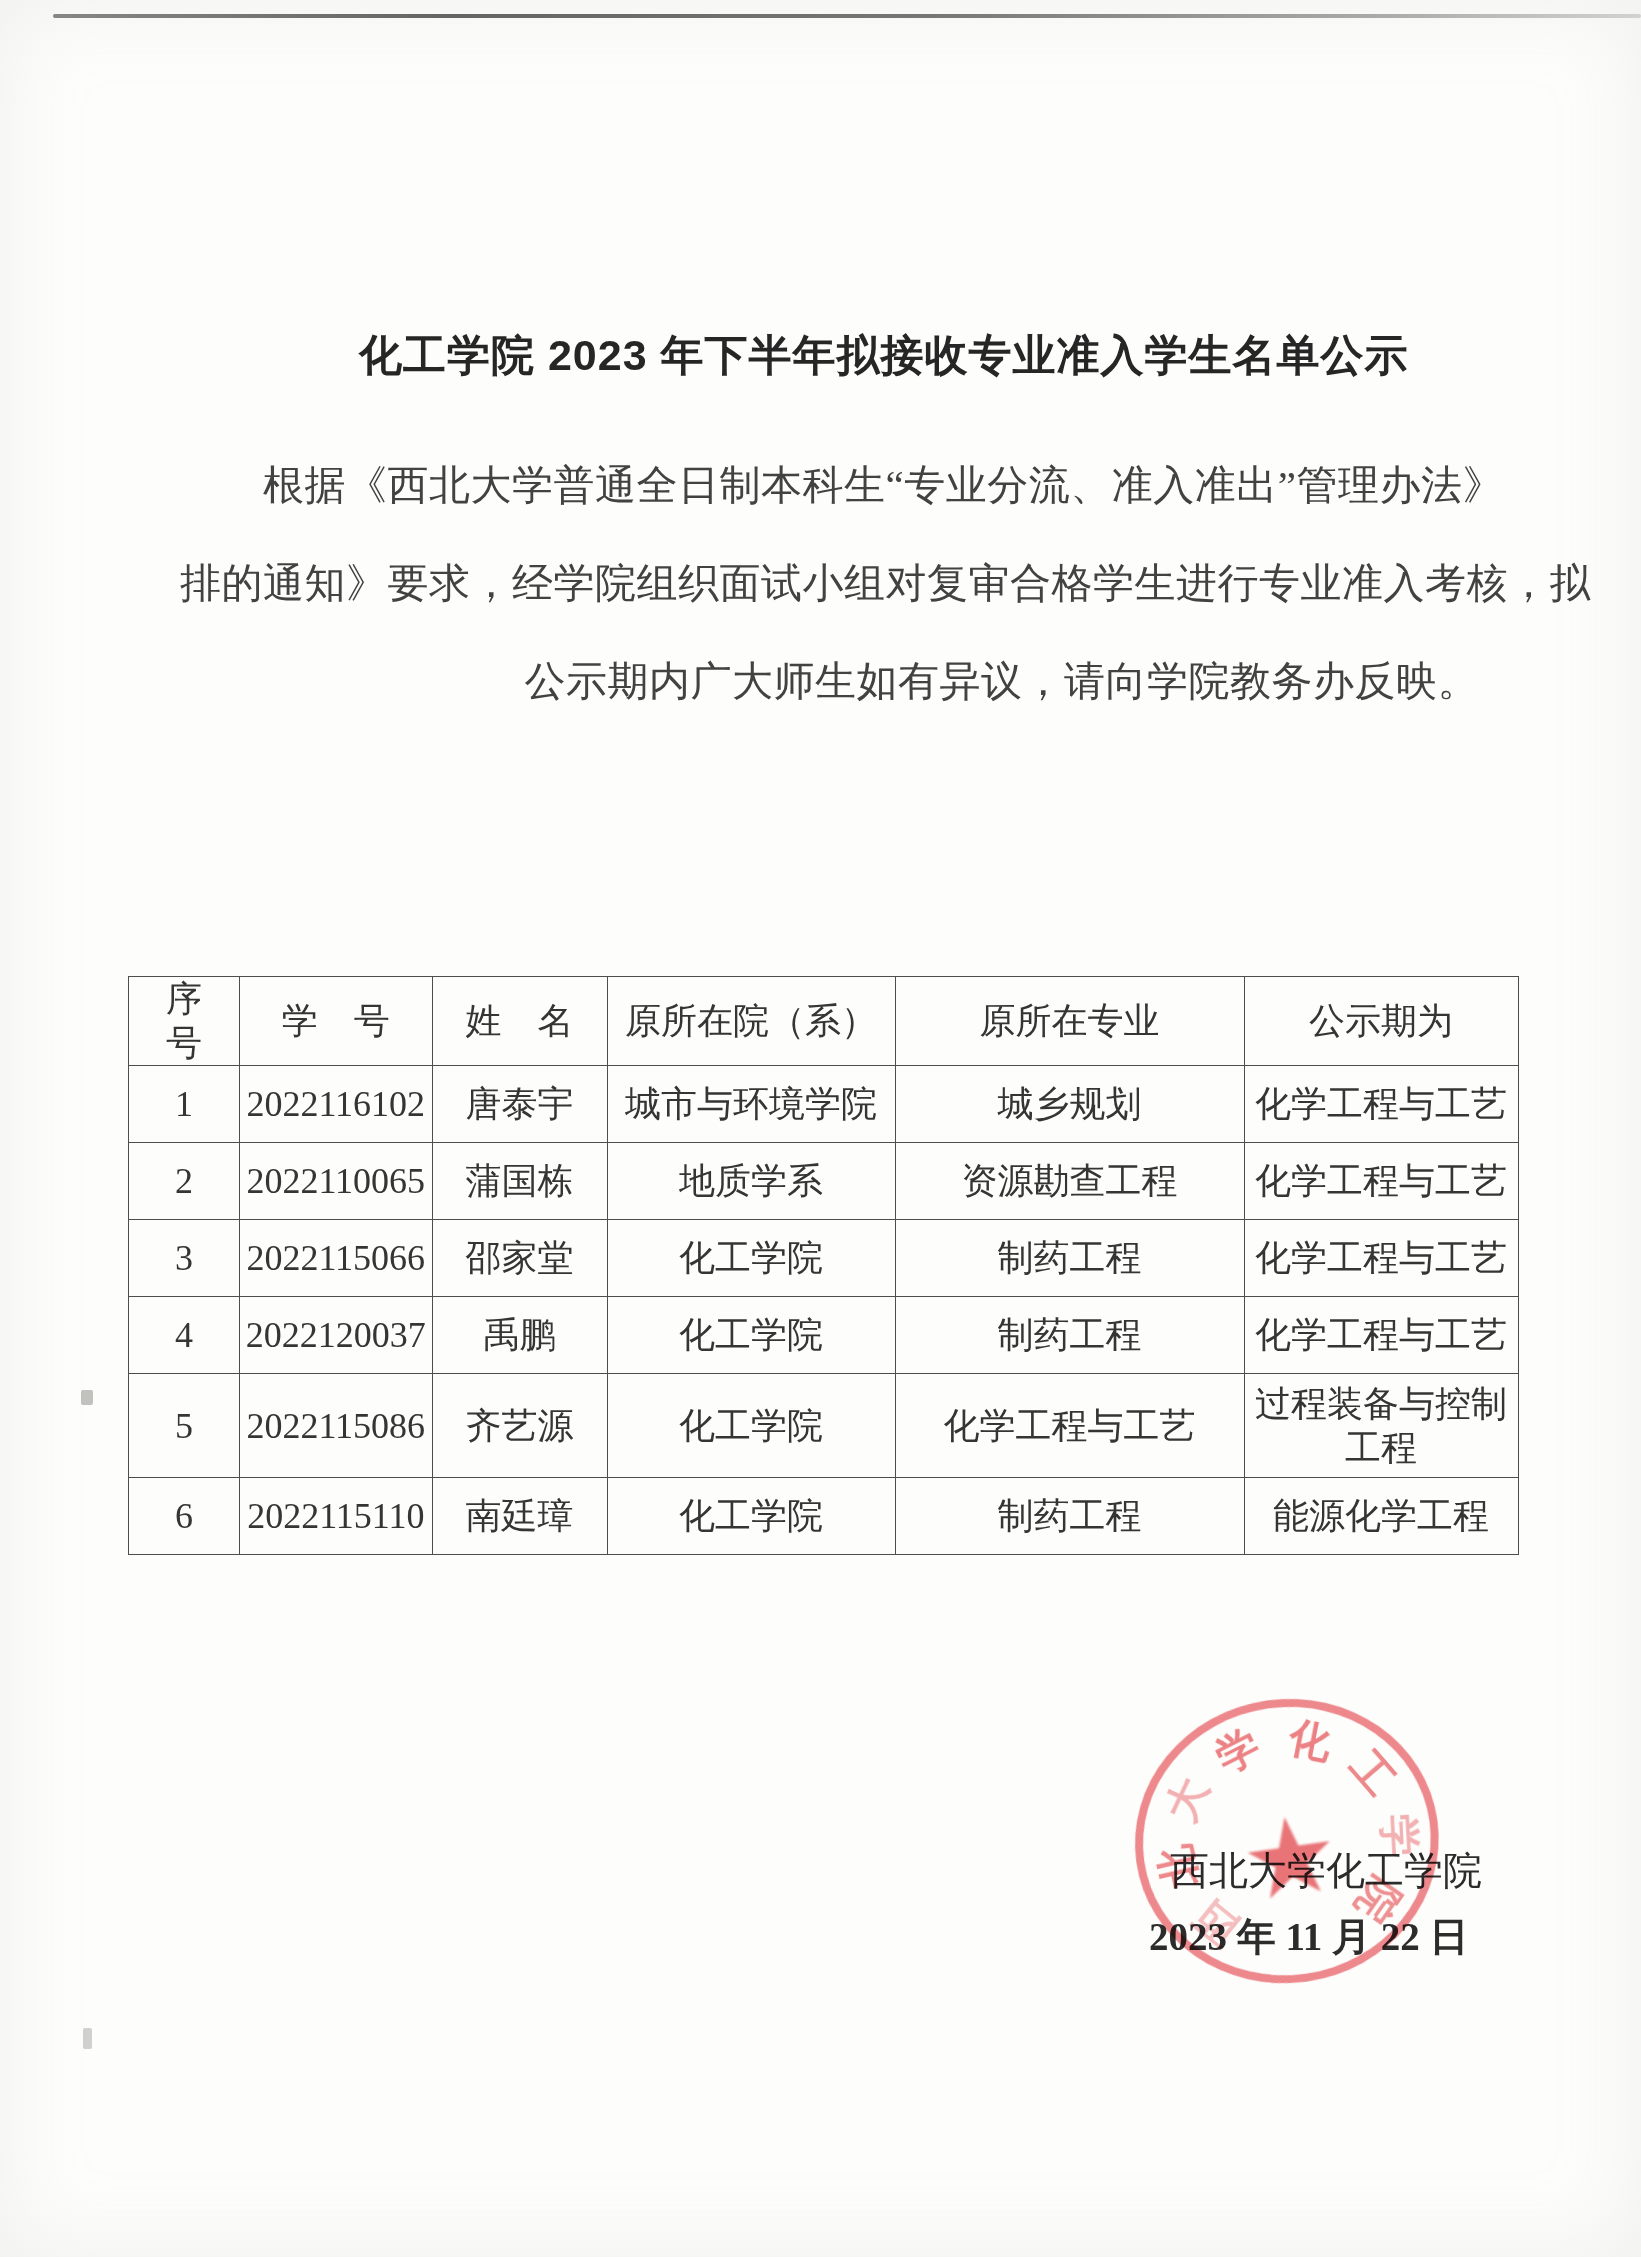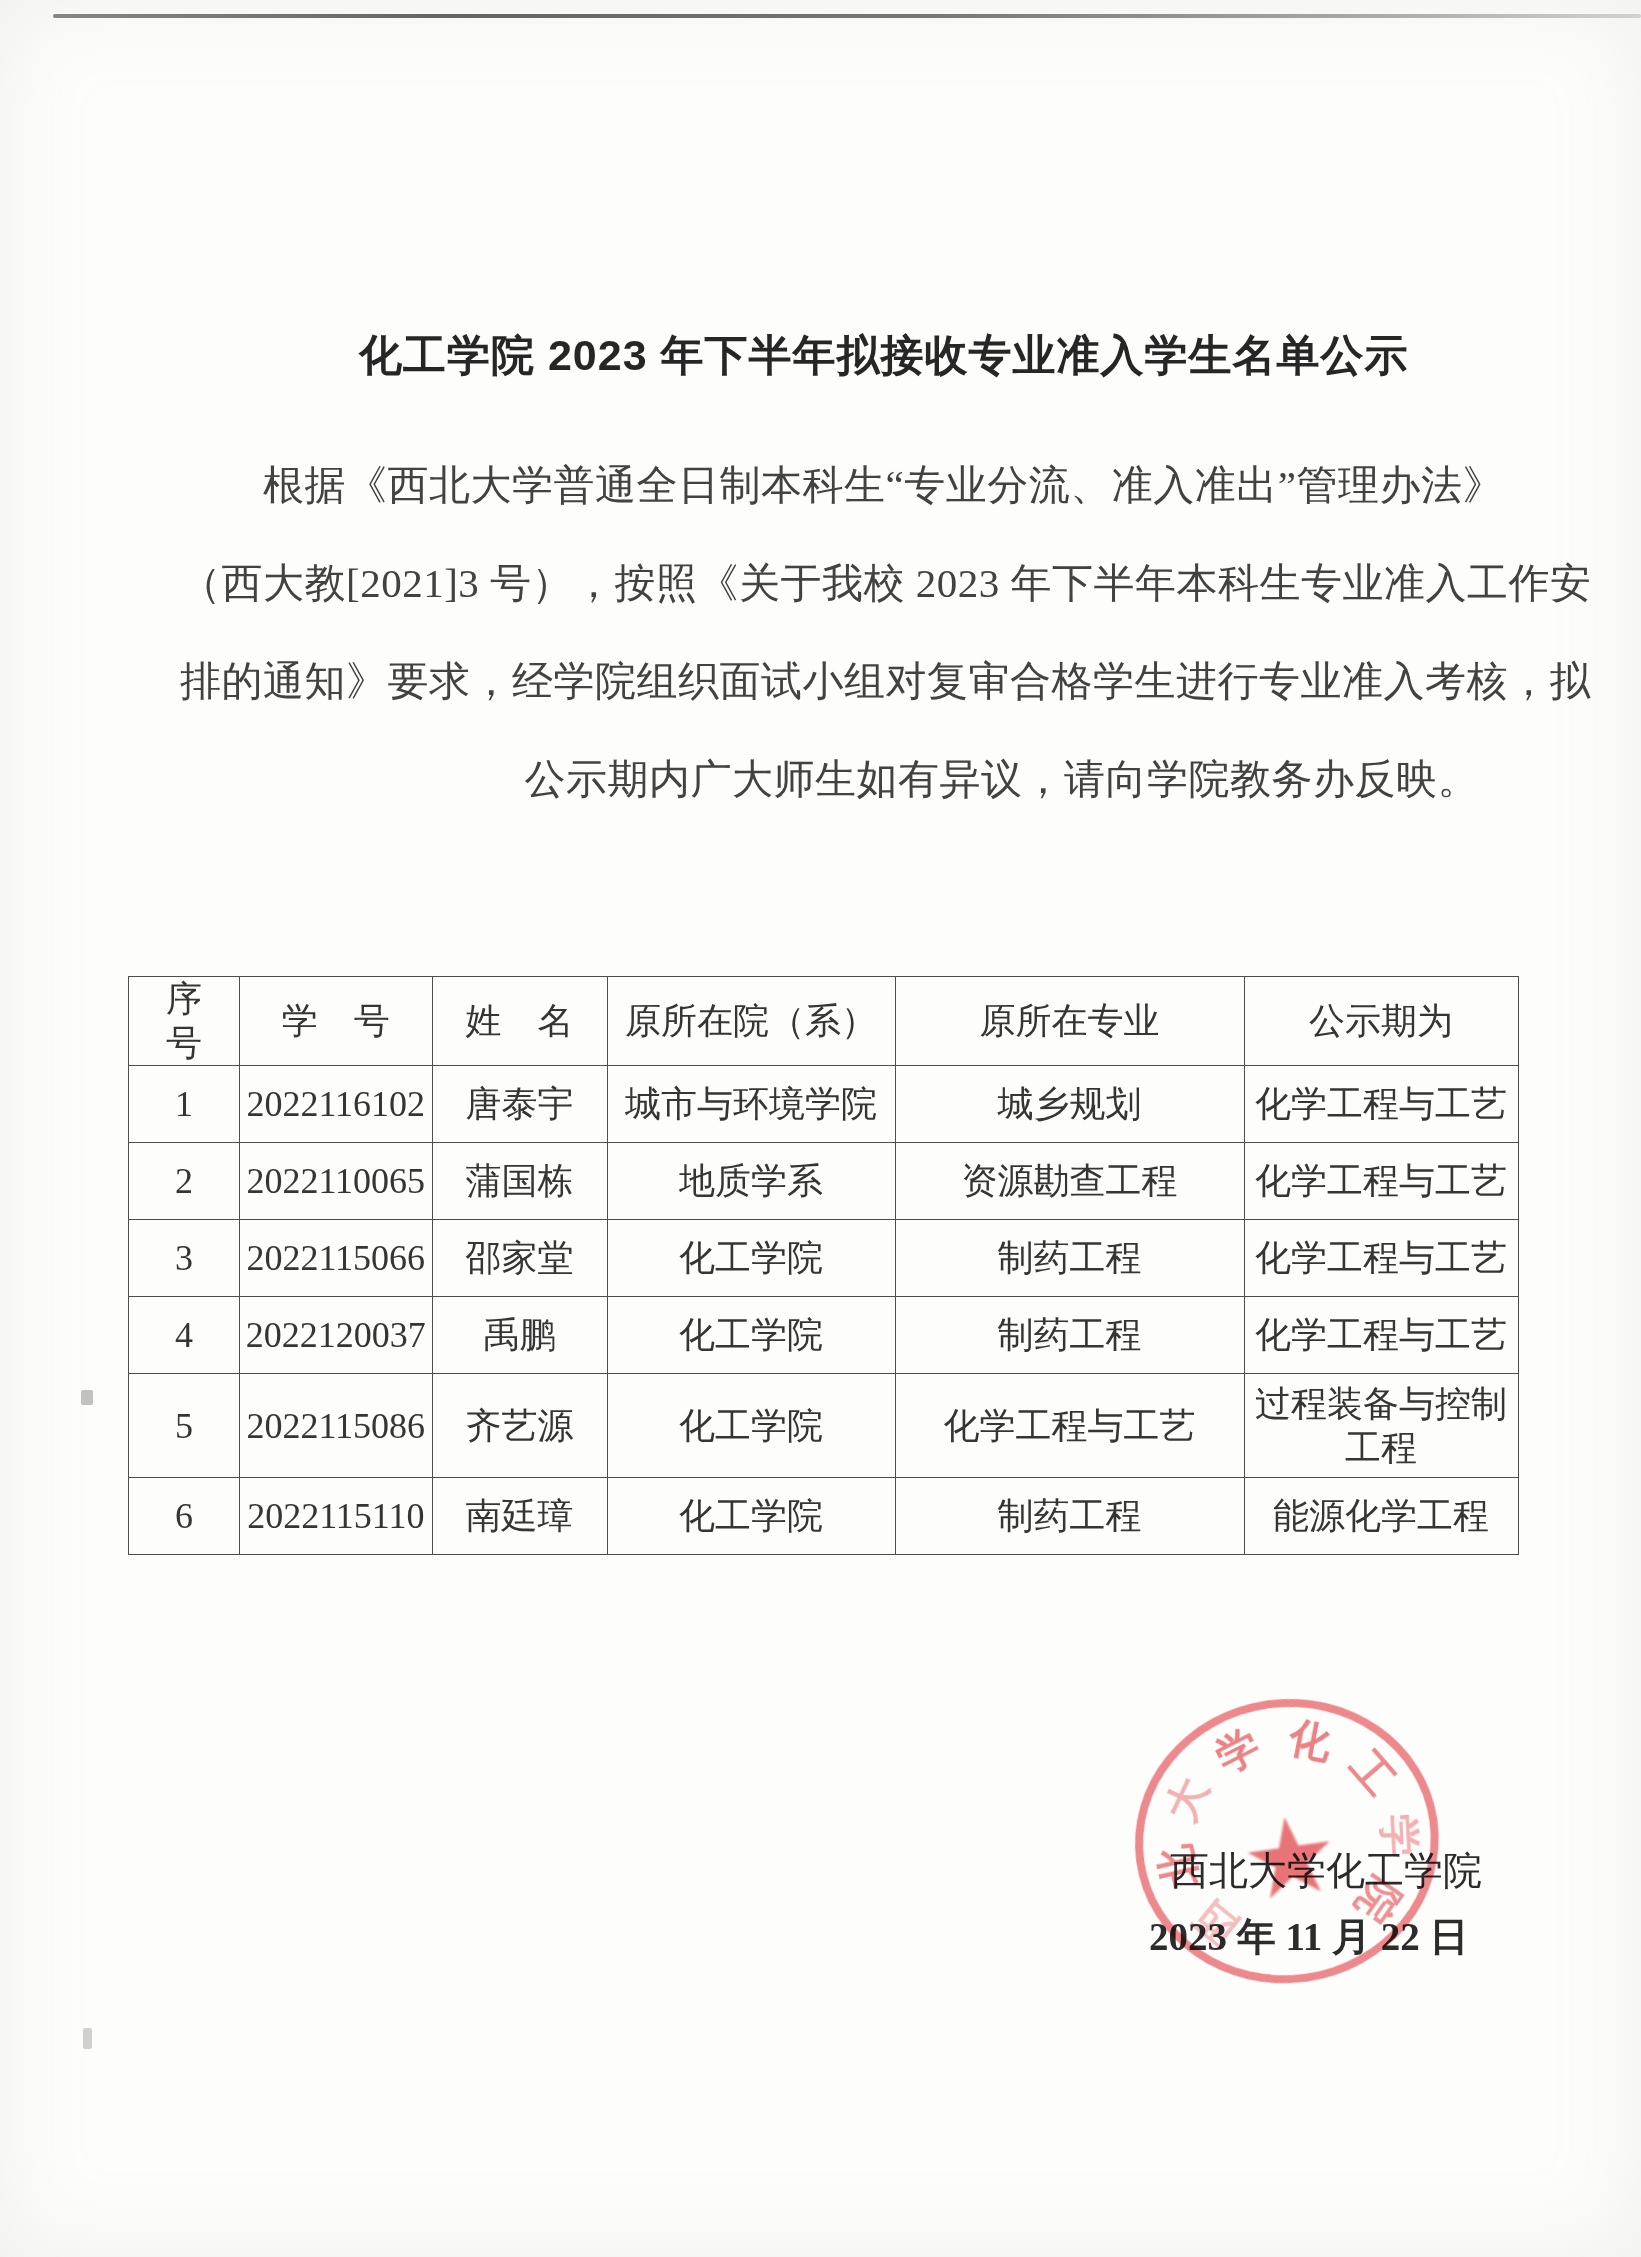--- a/index.html
+++ b/index.html
@@ -99,21 +99,20 @@
 <div class="page">
 
   <div class="scan-topline"></div>
   <div class="scan-mark-1"></div>
   <div class="scan-mark-2"></div>
 
   <h1 class="title">化工学院 2023 年下半年拟接收专业准入学生名单公示</h1>
 
   <div class="body-text" id="paragraph">
       <div class="line indent">根据《西北大学普通全日制本科生“专业分流、准入准出”管理办法》</div>
-      <div class="line">（西大教[2021]3 号），按照《关于我校 2023 年下半年本科生专业准入工作安</div>
       <div class="line">排的通知》要求，经学院组织面试小组对复审合格学生进行专业准入考核，拟</div>
       <div class="line">公示期内广大师生如有异议，请向学院教务办反映。</div>
     </div>
 
   <table class="students">
     <colgroup>
       <col style="width:111px">
       <col style="width:188px">
       <col style="width:175px">
       <col style="width:288px">

